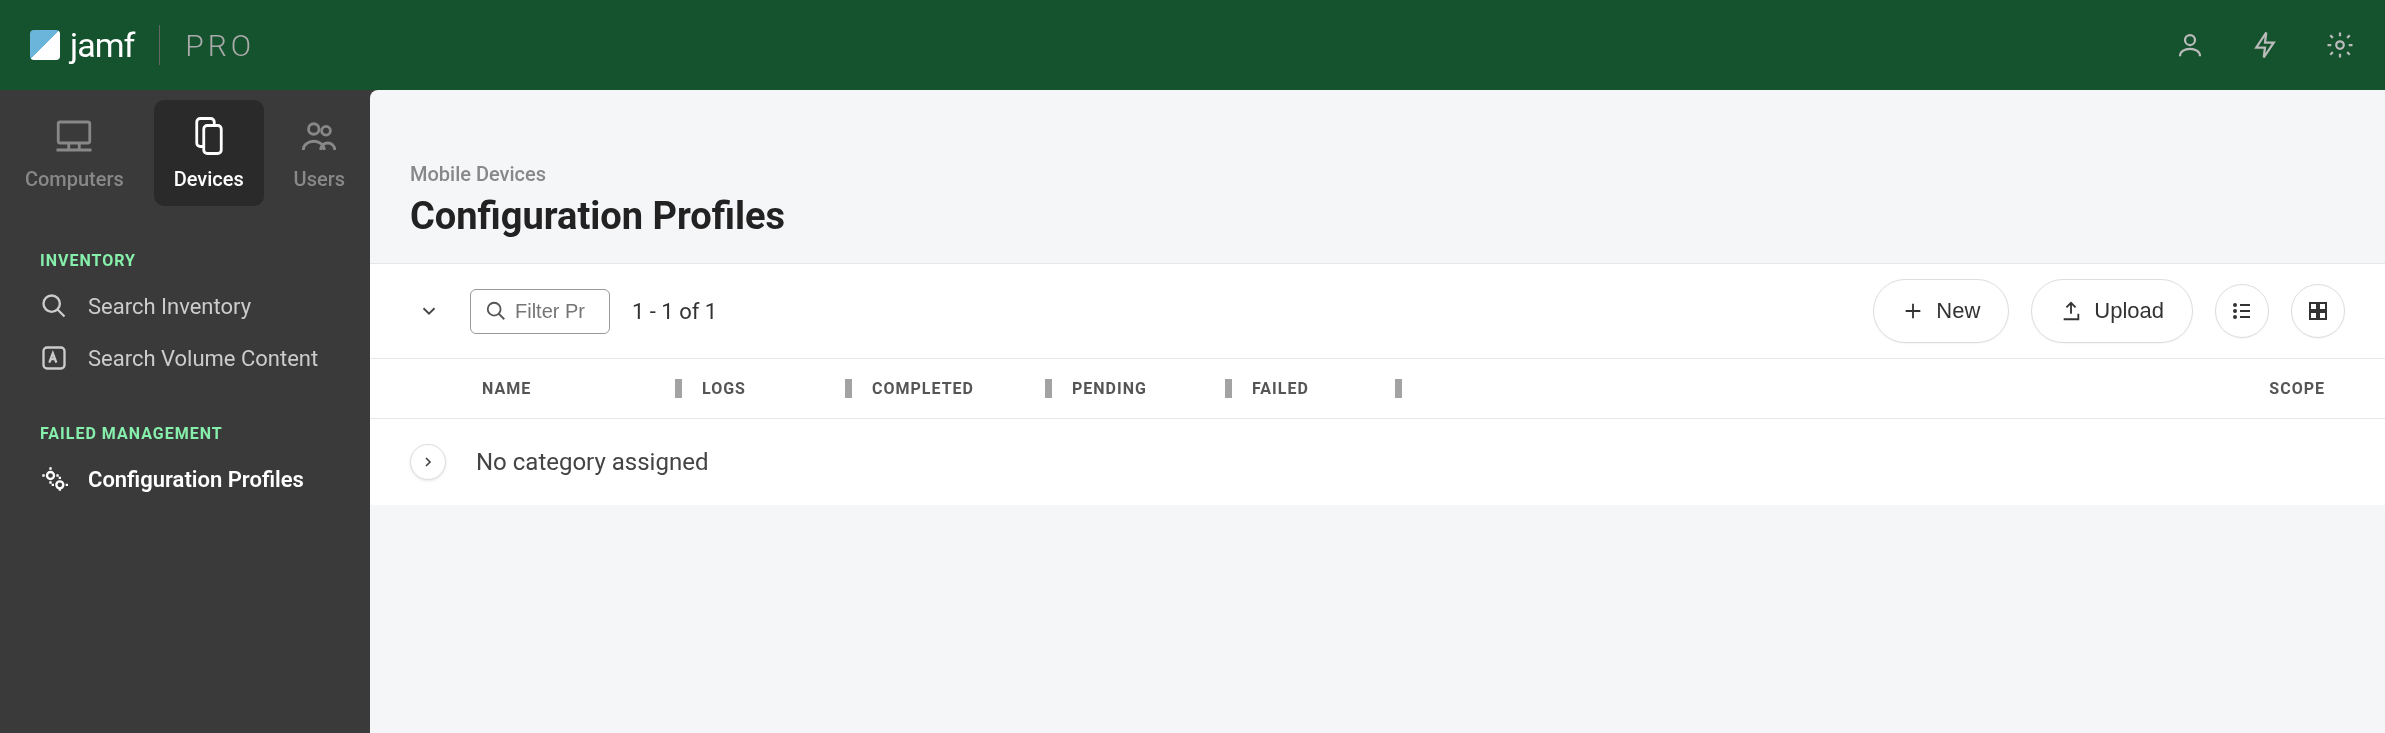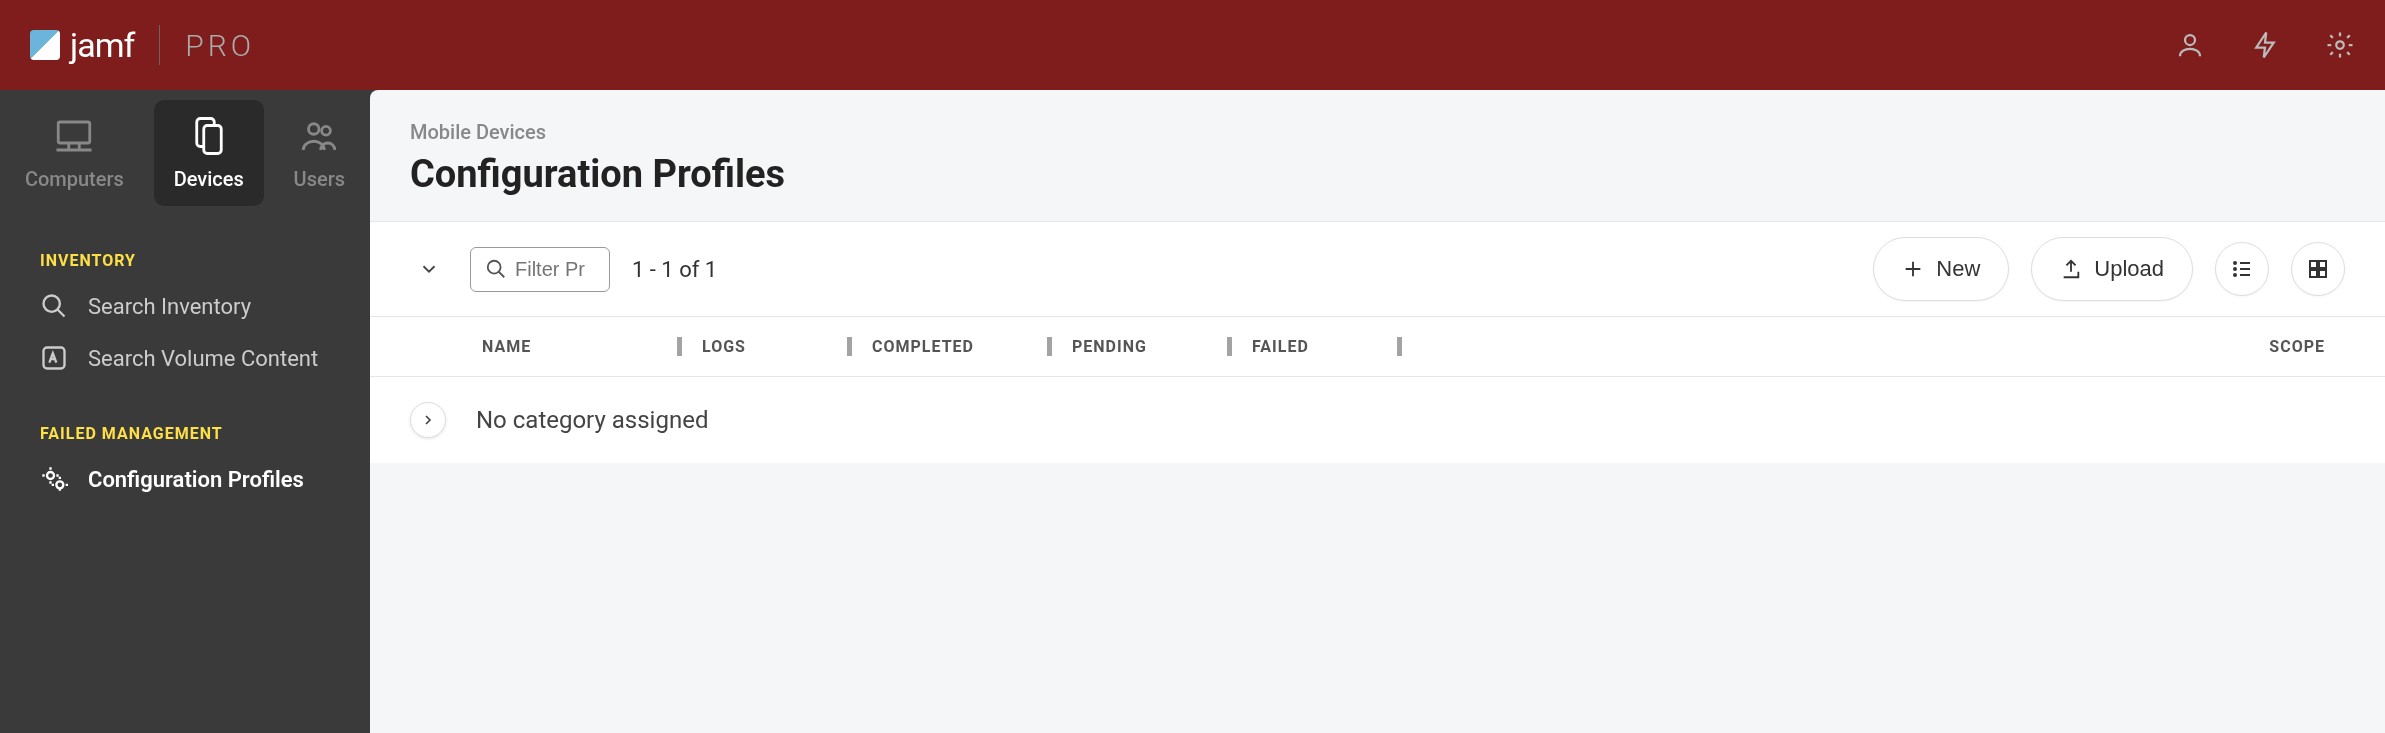--- a/index.html
+++ b/index.html
@@ -2,21 +2,21 @@
 <html><head>
 <meta charset="utf-8">
 <style>
   * { box-sizing: border-box; margin: 0; padding: 0; }
   html, body { width: 100%; height: 100%; font-family: -apple-system, BlinkMacSystemFont, "Segoe UI", Roboto, Helvetica, Arial, sans-serif; }
   body { background: #3a3a3a; color: #e0e0e0; }
 
   
   .topbar {
     height: 90px;
-    background: #7f1d1d;
+    background: #14532d;
     display: flex;
     align-items: center;
     padding: 0 30px;
   }
   .logo-area {
     display: flex;
     align-items: center;
     gap: 10px;
   }
   .logo-mark {
@@ -94,21 +94,21 @@
     font-weight: 500;
   }
 
   .sidebar-section {
     padding: 15px 0;
   }
   .sidebar-heading {
     font-size: 16px;
     font-weight: 700;
     letter-spacing: 1px;
-    color: #fde047;
+    color: #86efac;
     padding: 10px 40px;
   }
   .sidebar-item {
     display: flex;
     align-items: center;
     gap: 20px;
     padding: 12px 40px;
     cursor: pointer;
     color: #ccc;
     font-size: 22px;
@@ -133,20 +133,21 @@
     flex-direction: column;
   }
   .content-header {
     padding: 30px 40px 25px;
   }
   .breadcrumb {
     font-size: 20px;
     color: #888;
     font-weight: 500;
     margin-bottom: 8px;
+    margin-top: 42px;
   }
   .page-title {
     font-size: 38px;
     font-weight: 700;
     color: #222;
   }
 
   .toolbar {
     display: flex;
     align-items: center;
@@ -219,21 +220,21 @@
     display: flex;
     padding: 20px 40px;
     background: #fff;
     border-bottom: 1px solid #e5e6ea;
   }
   .th {
     font-size: 16px;
     font-weight: 700;
     letter-spacing: 1px;
     color: #555;
-    border-right: 5px solid #a3a3a3;
+    border-right: 7px solid #a3a3a3;
     padding: 0 20px;
   }
   .th:last-child { border-right: none; }
   .th-spacer { width: 52px; flex-shrink: 0; }
   .th-name { flex: 0 0 220px; }
   .th-logs { flex: 0 0 170px; }
   .th-completed { flex: 0 0 200px; }
   .th-pending { flex: 0 0 180px; }
   .th-failed { flex: 0 0 170px; }
   .th-scope { flex: 1; text-align: right; }

